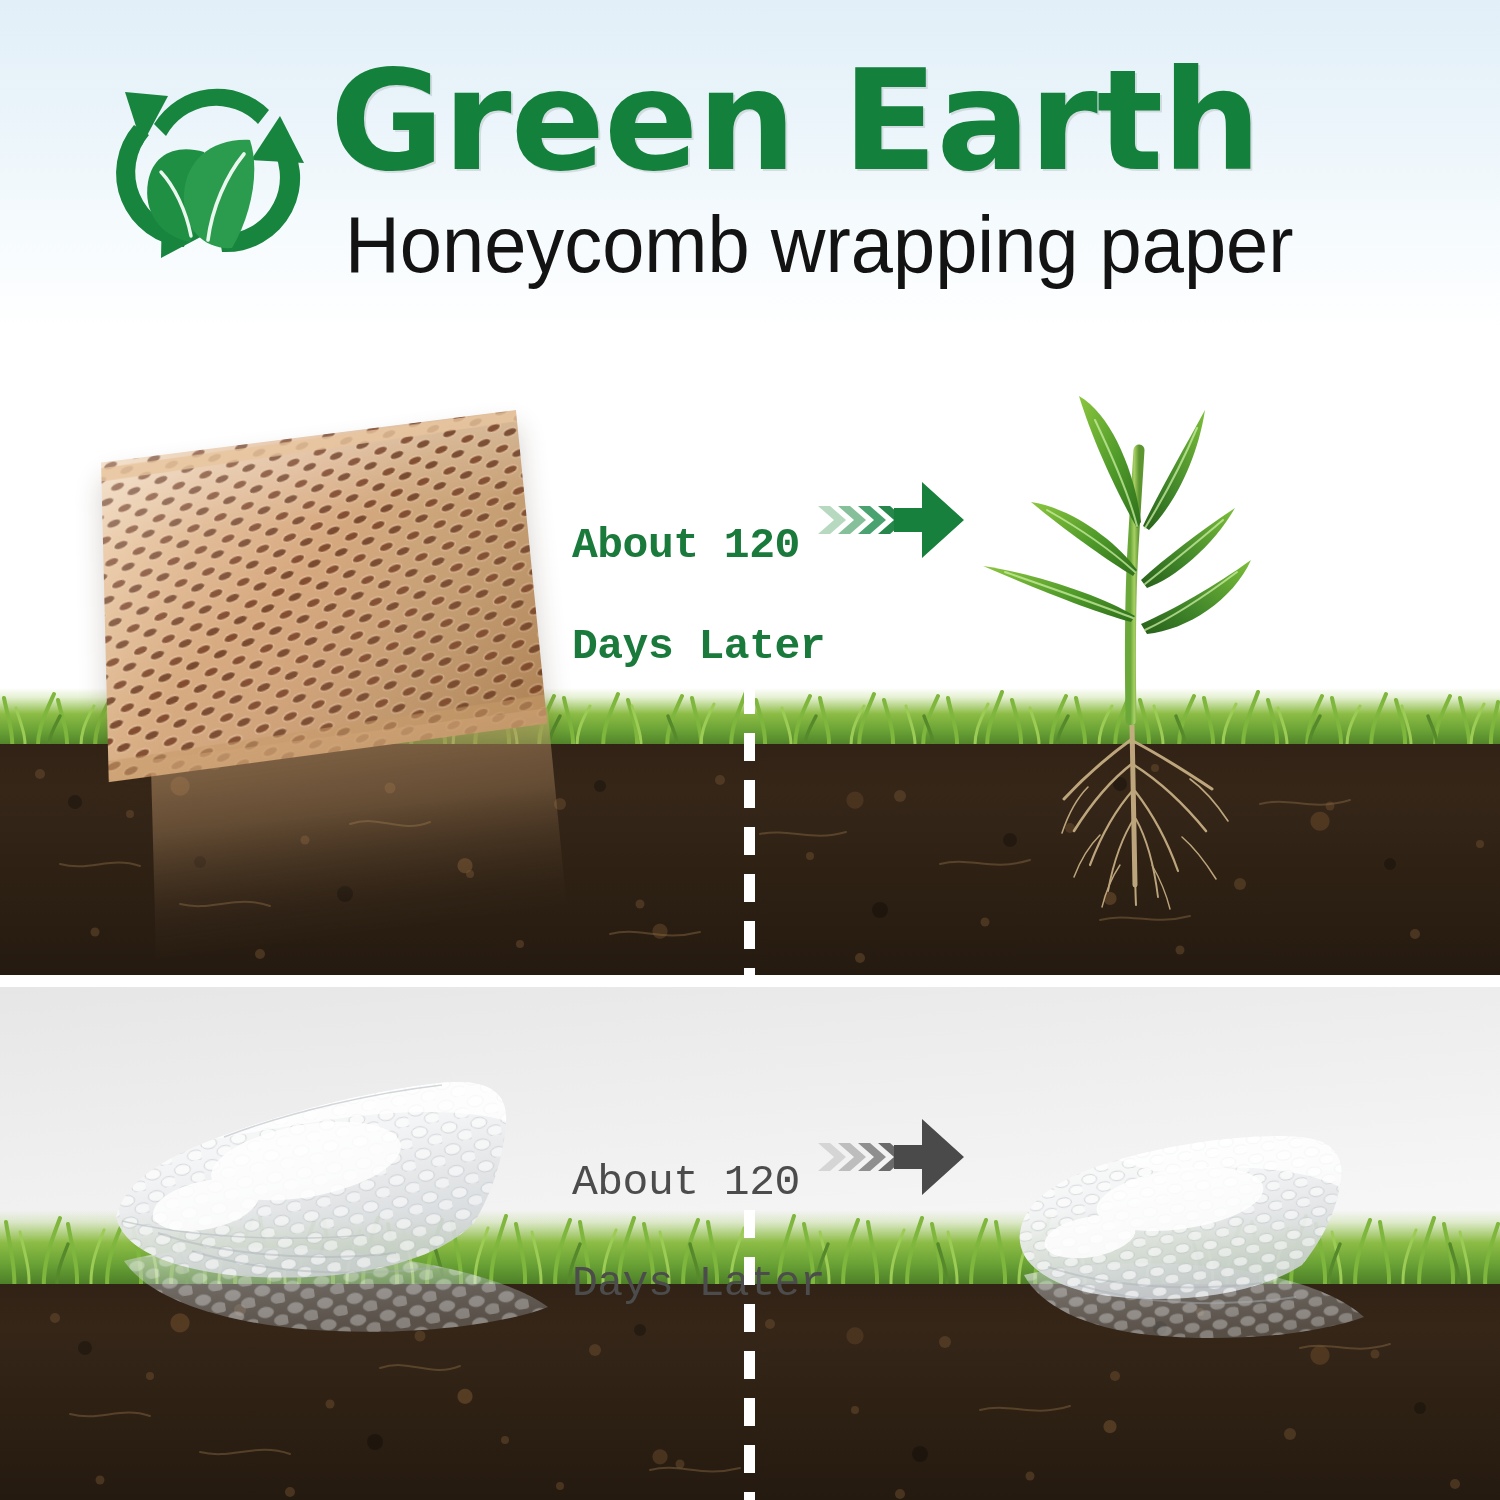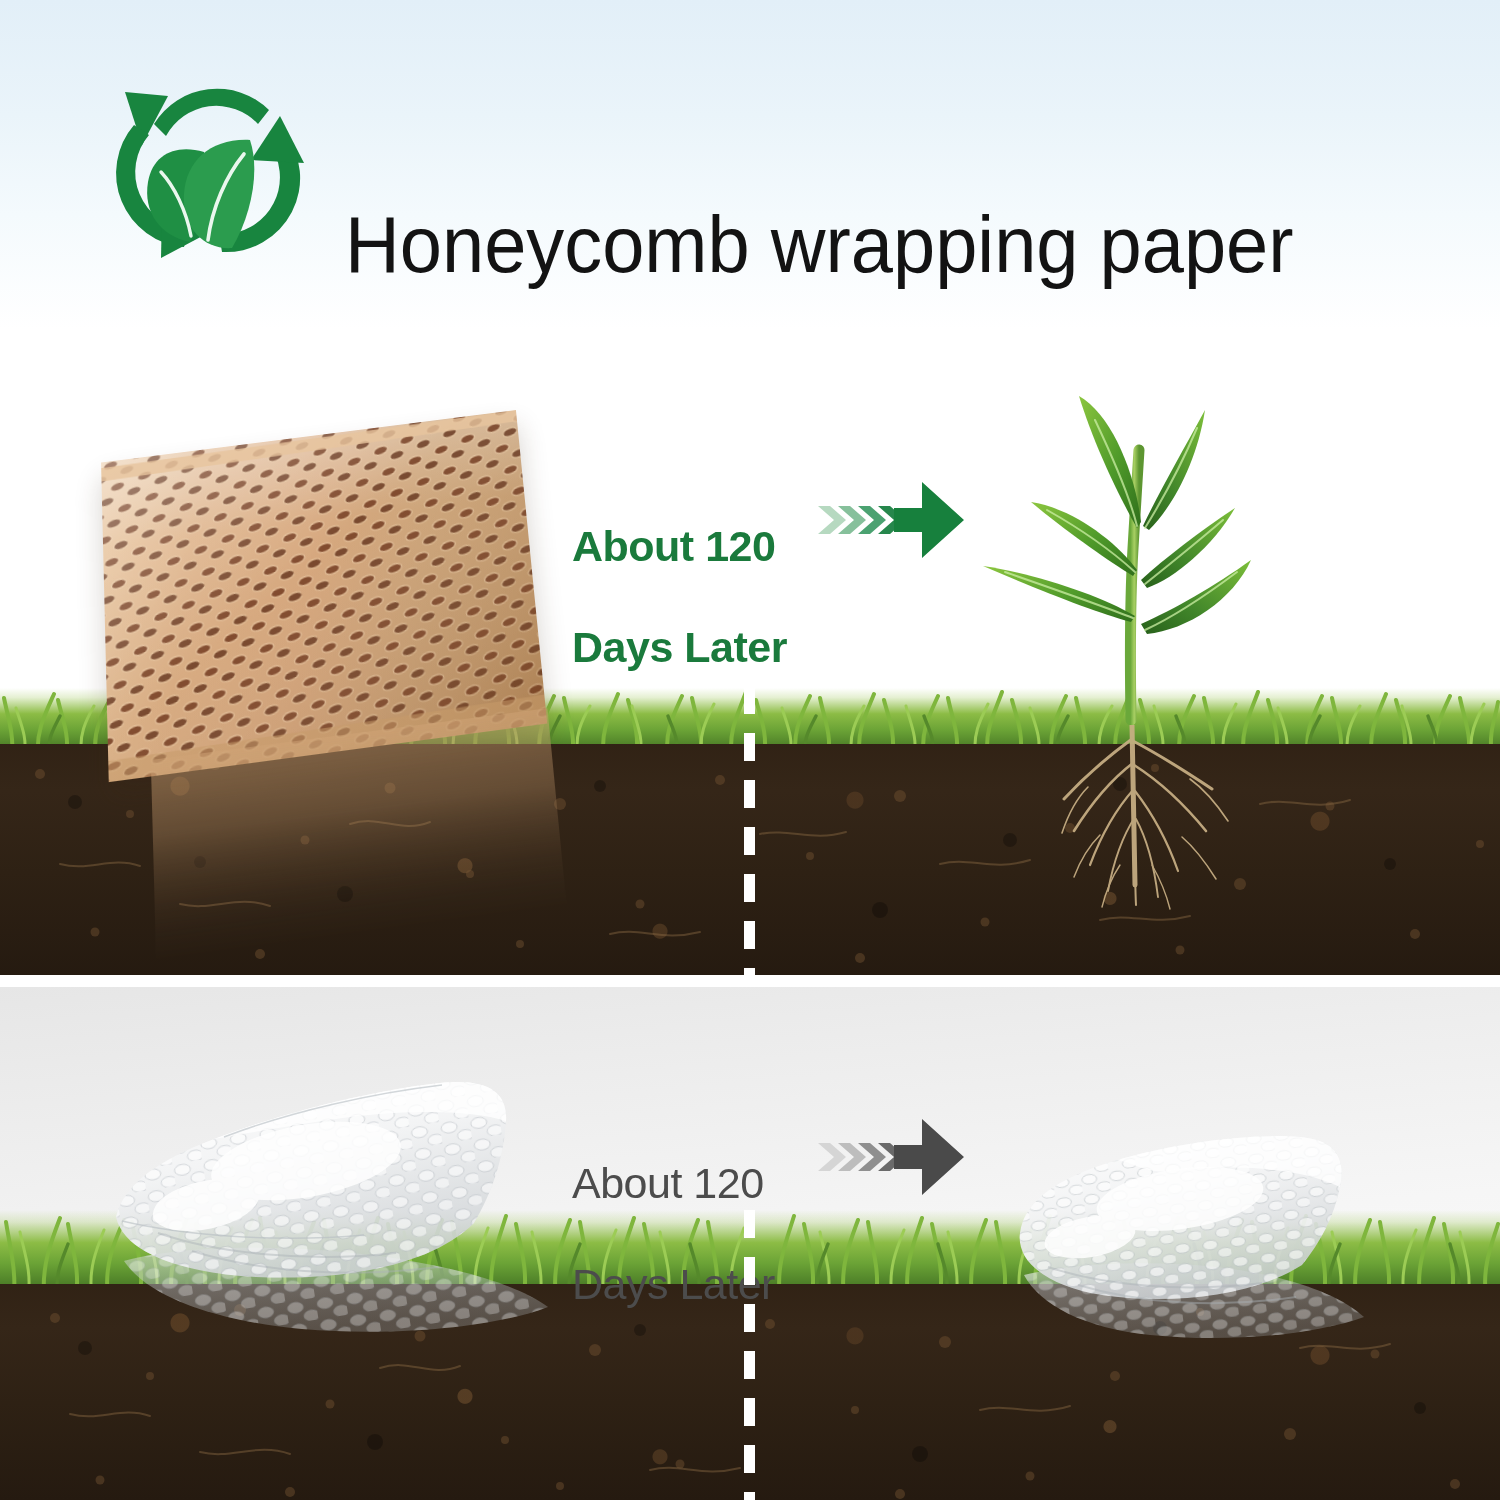--- a/index.html
+++ b/index.html
@@ -74,21 +74,21 @@
     position:absolute;width:11px;z-index:30;
     background:repeating-linear-gradient(180deg,
       #ffffff 0px,#ffffff 28px,
       rgba(255,255,255,0) 28px,rgba(255,255,255,0) 47px);
   }
 
   
   .arrow-label{position:absolute;z-index:25;}
   .arrow-text{
     font-size:43px;line-height:1.18;white-space:pre-line;
-    font-family:Liberation Sans, sans-serif;
+    font-family:Liberation Mono, monospace;
     letter-spacing:-0.5px;
   }
   .arrow-text .num{font-weight:bold;}
   .label-green .arrow-text{color:#1a7a3c;font-weight:bold;}
   .label-gray .arrow-text{color:#4c4c4c;font-weight:400;}
   .arrow-graphic{position:absolute;}
 
   
   .honeycomb-wrap{position:absolute;z-index:20;}
   .hc-sheet{
@@ -142,20 +142,21 @@
 
         <g>
           <path d="M106,90 C78,82 55,92 50,120 C45,150 62,174 92,180 C104,152 116,116 106,90 Z" fill="#1f8f44"></path>
           <path d="M152,78 C114,76 88,98 86,132 C84,166 106,188 134,186 C154,152 162,108 152,78 Z" fill="#2b9c4e"></path>
           <path d="M63,110 C76,124 88,148 93,174" stroke="#eaf7ee" stroke-width="3.4" fill="none" stroke-linecap="round"></path>
           <path d="M146,92 C128,114 114,146 110,178" stroke="#eaf7ee" stroke-width="3.6" fill="none" stroke-linecap="round"></path>
         </g>
       </svg>
     </div>
 
+    <div class="brand-title">Green Earth</div>
     <div class="brand-subtitle">Honeycomb wrapping paper</div>
   </div>
 
   <div class="panel panel-top">
 
     <div class="ground" style="height:290px;bottom:0;">
       <div class="grass" style="top:0;height:68px;">
         <svg class="grass-blades" viewBox="0 0 1500 68" preserveAspectRatio="none" aria-hidden="true">
           <g stroke-linecap="round" fill="none">
             <g stroke="#7fb63d" stroke-width="4">

